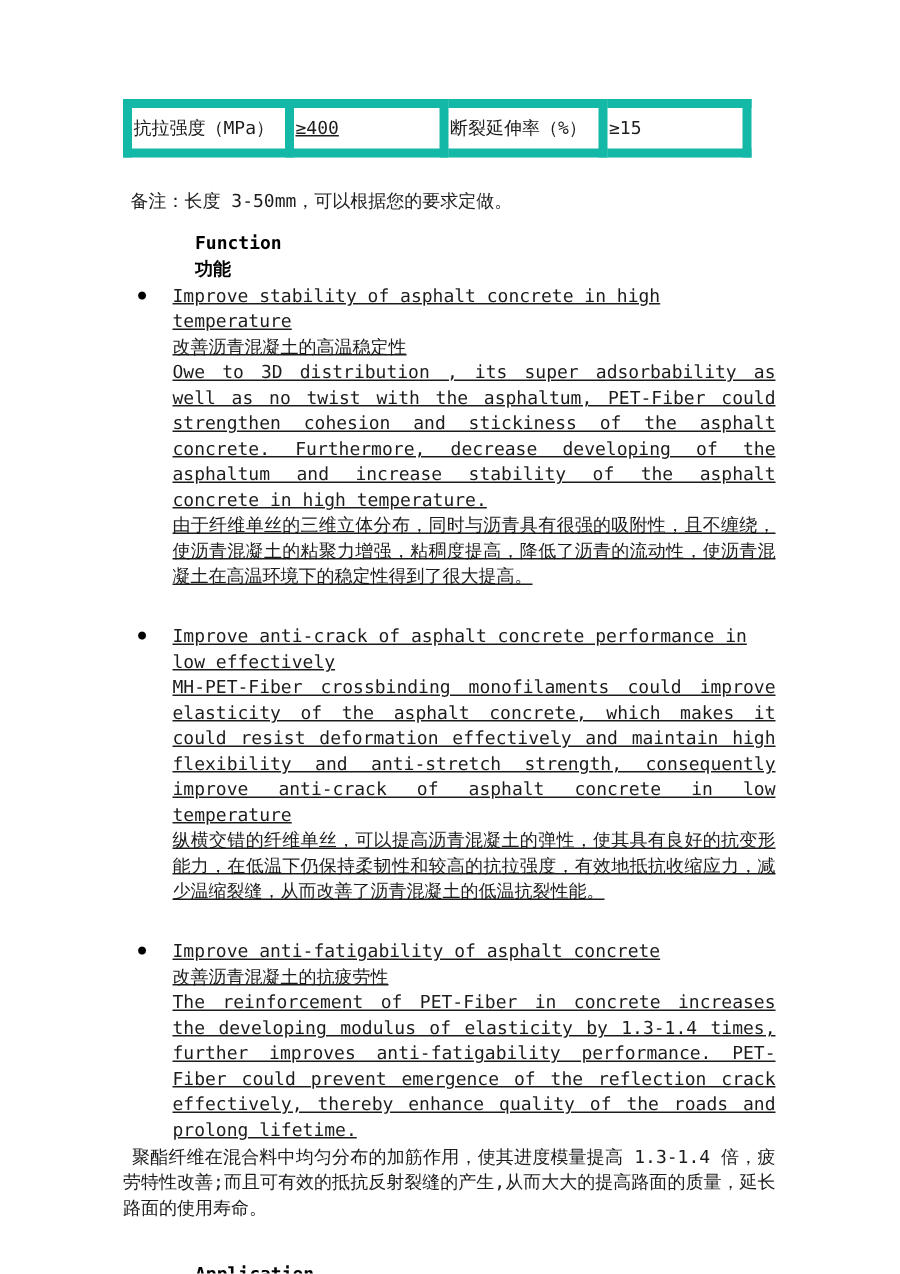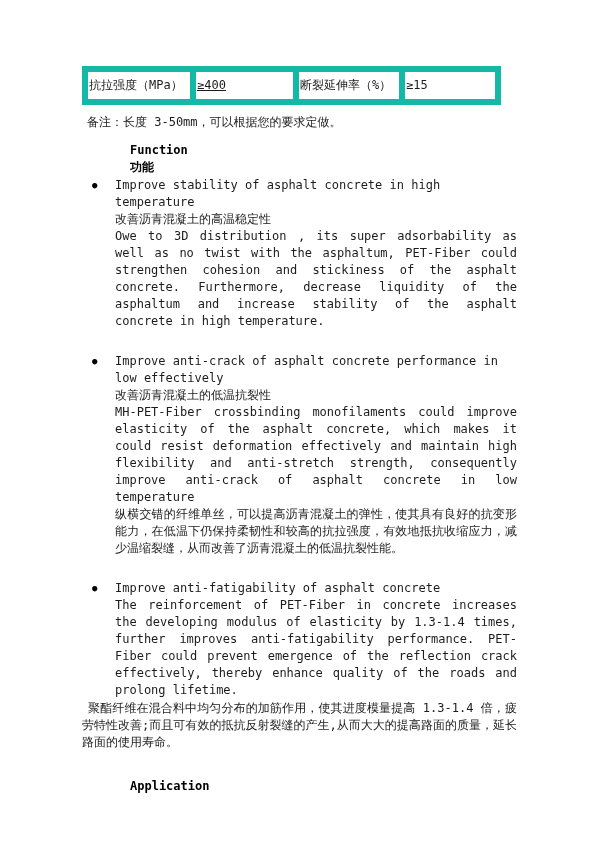--- a/index.html
+++ b/index.html
@@ -31,21 +31,21 @@
     font-size: 12px;
     white-space: nowrap;
     overflow: hidden;
   }
   td.w1 { width: 108px; }
   td.w2 { width: 103px; text-decoration: underline; }
   td.w3 { width: 106px; }
   td.w4 { width: 96px;  }
   
   .note {
-    margin-top: 9px;
+    margin-top: 21px;
     padding-left: 5px;
   }
   
   .section-heading { margin-top: 11px; }
   .heading-line {
     font-weight: bold;
     color: #000000;
     line-height: 17px;
     margin-left: 48px;
   }
@@ -56,21 +56,21 @@
     align-items: flex-start;
   }
   .bullet + .bullet { margin-top: 23px; }
   .bullet-marker {
     flex: 0 0 33px;
     padding-left: 10px;
     font-size: 9px;
     line-height: 17px;
     color: #000000;
   }
-  .bullet-content { flex: 1 1 auto; min-width: 0; }
+  .bullet-content { flex: 1 1 auto; min-width: 0; text-decoration: underline; }
   .b-line { line-height: 17px; }
   .b-body { line-height: 17px; text-align: justify; }
   
   .closing {
     margin-top: 1px;
     text-indent: 6px;
     text-align: justify;
     line-height: 17px;
   }
   .app-heading { margin-top: 27px; }
@@ -98,38 +98,39 @@
     <div class="heading-line">功能</div>
   </div>
 
   <div class="bullets">
 
     <div class="bullet">
       <span class="bullet-marker">●</span>
       <div class="bullet-content">
         <div class="b-line">Improve stability of asphalt concrete in high temperature</div>
         <div class="b-line">改善沥青混凝土的高温稳定性</div>
-        <div class="b-body">Owe to 3D distribution , its super adsorbability as well as no twist with the asphaltum, PET-Fiber could strengthen cohesion and stickiness of the asphalt concrete. Furthermore, decrease liquidity of the asphaltum and increase stability of the asphalt concrete in high temperature.</div>
+        <div class="b-body">Owe to 3D distribution , its super adsorbability as well as no twist with the asphaltum, PET-Fiber could strengthen cohesion and stickiness of the asphalt concrete. Furthermore, decrease developing of the asphaltum and increase stability of the asphalt concrete in high temperature.</div>
+        <div class="b-body">由于纤维单丝的三维立体分布，同时与沥青具有很强的吸附性，且不缠绕，使沥青混凝土的粘聚力增强，粘稠度提高，降低了沥青的流动性，使沥青混凝土在高温环境下的稳定性得到了很大提高。</div>
       </div>
     </div>
 
     <div class="bullet">
       <span class="bullet-marker">●</span>
       <div class="bullet-content">
         <div class="b-line">Improve anti-crack of asphalt concrete performance in low effectively</div>
-        <div class="b-line">改善沥青混凝土的低温抗裂性</div>
         <div class="b-body">MH-PET-Fiber crossbinding monofilaments could improve elasticity of the asphalt concrete, which makes it could resist deformation effectively and  maintain high flexibility and anti-stretch strength, consequently improve anti-crack of asphalt concrete in low temperature</div>
         <div class="b-body">纵横交错的纤维单丝，可以提高沥青混凝土的弹性，使其具有良好的抗变形能力，在低温下仍保持柔韧性和较高的抗拉强度，有效地抵抗收缩应力，减少温缩裂缝，从而改善了沥青混凝土的低温抗裂性能。</div>
       </div>
     </div>
 
     <div class="bullet">
       <span class="bullet-marker">●</span>
       <div class="bullet-content">
         <div class="b-line">Improve anti-fatigability of asphalt concrete</div>
+        <div class="b-line">改善沥青混凝土的抗疲劳性</div>
         <div class="b-body">The reinforcement of PET-Fiber in concrete increases the developing modulus of elasticity by 1.3-1.4 times, further improves anti-fatigability performance. PET-Fiber could prevent emergence of the reflection crack effectively, thereby enhance quality of the roads and prolong lifetime.</div>
       </div>
     </div>
 
   </div>
 
   <div class="closing">聚酯纤维在混合料中均匀分布的加筋作用，使其进度模量提高 1.3-1.4 倍，疲劳特性改善;而且可有效的抵抗反射裂缝的产生,从而大大的提高路面的质量，延长路面的使用寿命。</div>
 
   <div class="section-heading app-heading">
     <div class="heading-line">Application</div>

